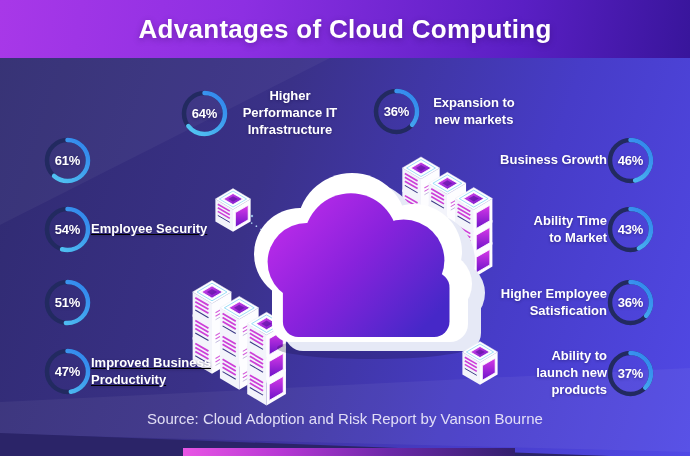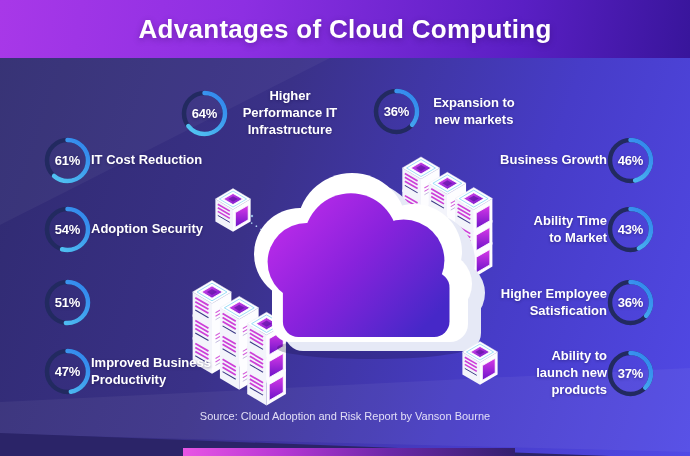--- a/index.html
+++ b/index.html
@@ -20,25 +20,25 @@
   }
   
   svg.art{position:absolute;left:0;top:0;}
   
   .footer-bar{
     position:absolute;left:183px;top:448px;width:332px;height:8px;z-index:6;
     background:linear-gradient(90deg,#e855e4 0%,#b637d4 30%,#6c27a8 62%,#33206e 100%);
   }
   .source{
     position:absolute;left:0;top:410px;width:690px;text-align:center;z-index:5;
-    color:#e9e6fa;font-size:11px;font-weight:500;opacity:.95;
+    color:#e9e6fa;font-size:15px;font-weight:500;opacity:.95;
   }
   
   .stat{position:absolute;display:flex;align-items:center;gap:0;z-index:5;}
-  .stat.left{left:44px;}
+  .stat.left{left:44px;text-decoration:underline;}
   .stat.right{right:36px;}
   .r1{top:137px}.r2{top:206px}.r3{top:279px}.r4{top:348px}
   .t1{left:181px;top:88px}.t2{left:373px;top:88px}
   .ringwrap{position:relative;width:47px;height:47px;flex:0 0 auto;}
   .ring{display:block;}
   .ring .track{fill:none;stroke:#222a60;stroke-width:4.5px;}
   .ring .prog{fill:none;stroke:url(#ringGrad);stroke-width:4.5px;stroke-linecap:round;
               transform:rotate(-90deg);transform-origin:23.5px 23.5px;}
   .pct{
     position:absolute;inset:0;display:flex;align-items:center;justify-content:center;
@@ -242,32 +242,31 @@
   </div>
 
   <div class="stat left r1">
     <div class="ringwrap">
       <svg class="ring" width="47" height="47" viewBox="0 0 47 47">
         <circle class="track" cx="23.5" cy="23.5" r="20.5"></circle>
         <circle class="prog" cx="23.5" cy="23.5" r="20.5" stroke-dasharray="78.57123226628072 50.23406653090079"></circle>
       </svg>
       <span class="pct">61%</span>
     </div>
-    <div class="label" style="width:140px">IT Cost Reduction</div>
   </div>
 
   <div class="stat left r2">
     <div class="ringwrap">
       <svg class="ring" width="47" height="47" viewBox="0 0 47 47">
         <circle class="track" cx="23.5" cy="23.5" r="20.5"></circle>
         <circle class="prog" cx="23.5" cy="23.5" r="20.5" stroke-dasharray="69.554861350478 59.2504374467035"></circle>
       </svg>
       <span class="pct">54%</span>
     </div>
-    <div class="label" style="width:140px">Adoption Security</div>
+    <div class="label" style="width:140px">Employee Security</div>
   </div>
 
   <div class="stat left r3">
     <div class="ringwrap">
       <svg class="ring" width="47" height="47" viewBox="0 0 47 47">
         <circle class="track" cx="23.5" cy="23.5" r="20.5"></circle>
         <circle class="prog" cx="23.5" cy="23.5" r="20.5" stroke-dasharray="65.69070238656258 63.11459641061893"></circle>
       </svg>
       <span class="pct">51%</span>
     </div>

